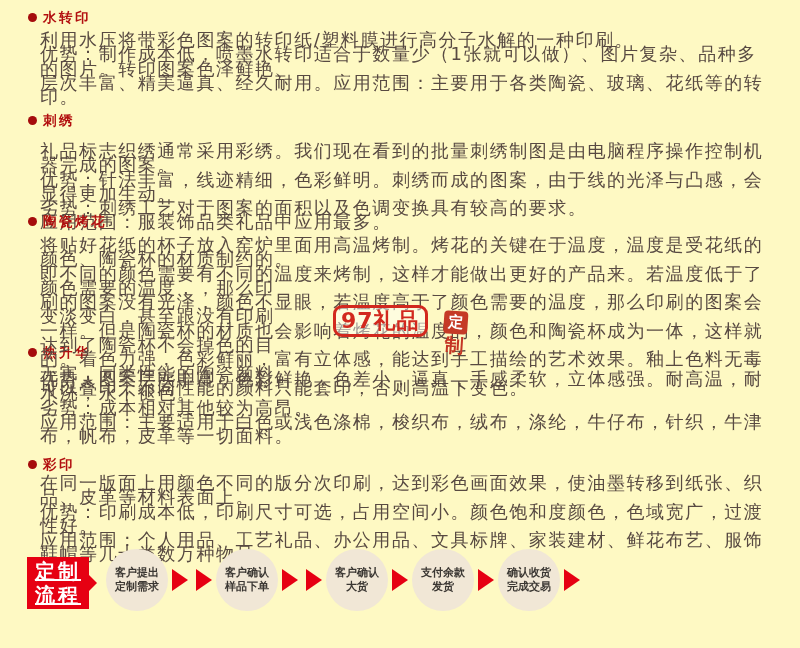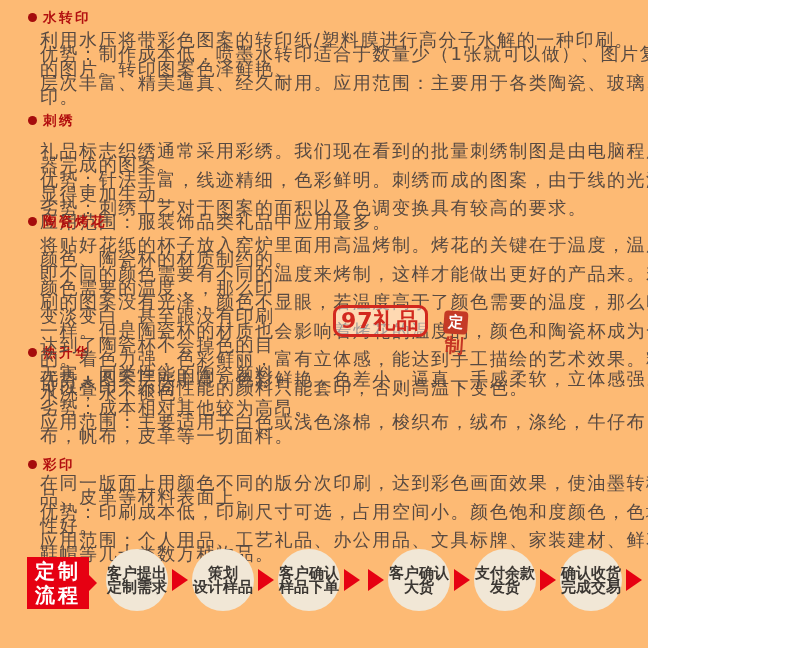--- a/index.html
+++ b/index.html
@@ -1,19 +1,19 @@
 <!DOCTYPE html>
 <html><head>
 <meta charset="utf-8">
 <style>
   html,body{margin:0;padding:0;background:#fff;}
   .page{
     position:relative;
-    width:648px;height:648px;
-    background:#fdba74;
+    width:800px;height:648px;
+    background:#fef9c3;
     overflow:hidden;
     font-family:"DejaVu Sans","Liberation Sans",sans-serif;
   }
   
   .sec{position:absolute;left:28px;width:748px;}
   .sec-head{display:flex;align-items:center;height:16px;}
   .bullet{
     width:9px;height:9px;border-radius:50%;
     background:#a50c0c;flex:0 0 9px;margin-right:6px;
   }
@@ -49,31 +49,32 @@
     margin-top:1px;color:#c43524;font-size:19px;font-weight:bold;line-height:21px;
   }
   
   .flow{position:absolute;left:27px;top:549px;display:flex;align-items:center;}
   .flow-label{
     position:relative;width:62px;height:52px;margin:5px 17px 0 0;
     background:#e60012;color:#ffffff;
     display:flex;align-items:center;justify-content:center;text-align:center;
     font-size:20px;font-weight:bold;line-height:24px;letter-spacing:3px;
     white-space:pre-line;
+    text-decoration:underline;
   }
   .flow-label::after{
     content:"";position:absolute;right:-8px;top:50%;margin-top:-8px;
     width:0;height:0;
     border-top:8px solid transparent;border-bottom:8px solid transparent;
     border-left:8px solid #e60012;
   }
   .flow-step{
     width:62px;height:62px;border-radius:50%;background:#f1e7d6;
     display:flex;align-items:center;justify-content:center;text-align:center;
-    color:#3b3733;font-size:15px;font-weight:bold;line-height:14px;
+    color:#3b3733;font-size:11px;font-weight:bold;line-height:14px;
     white-space:pre-line;flex:0 0 62px;
   }
   .flow-arrow{
     width:0;height:0;margin:0 4px;
     border-top:11px solid transparent;border-bottom:11px solid transparent;
     border-left:16px solid #e60012;
   }
 </style>
 </head>
 <body>
@@ -140,22 +141,20 @@
     <span class="seal-bottom">制</span>
   </div>
 
   <div class="flow">
     <div class="flow-label">定制
 流程</div>
 
     <div class="flow-step">客户提出
 定制需求</div>
     <div class="flow-arrow"></div>
-    <div class="flow-step">策划
-设计样品</div>
     <div class="flow-arrow"></div>
     <div class="flow-step">客户确认
 样品下单</div>
     <div class="flow-arrow"></div>
     <div class="flow-arrow"></div>
     <div class="flow-step">客户确认
 大货</div>
     <div class="flow-arrow"></div>
     <div class="flow-step">支付余款
 发货</div>

